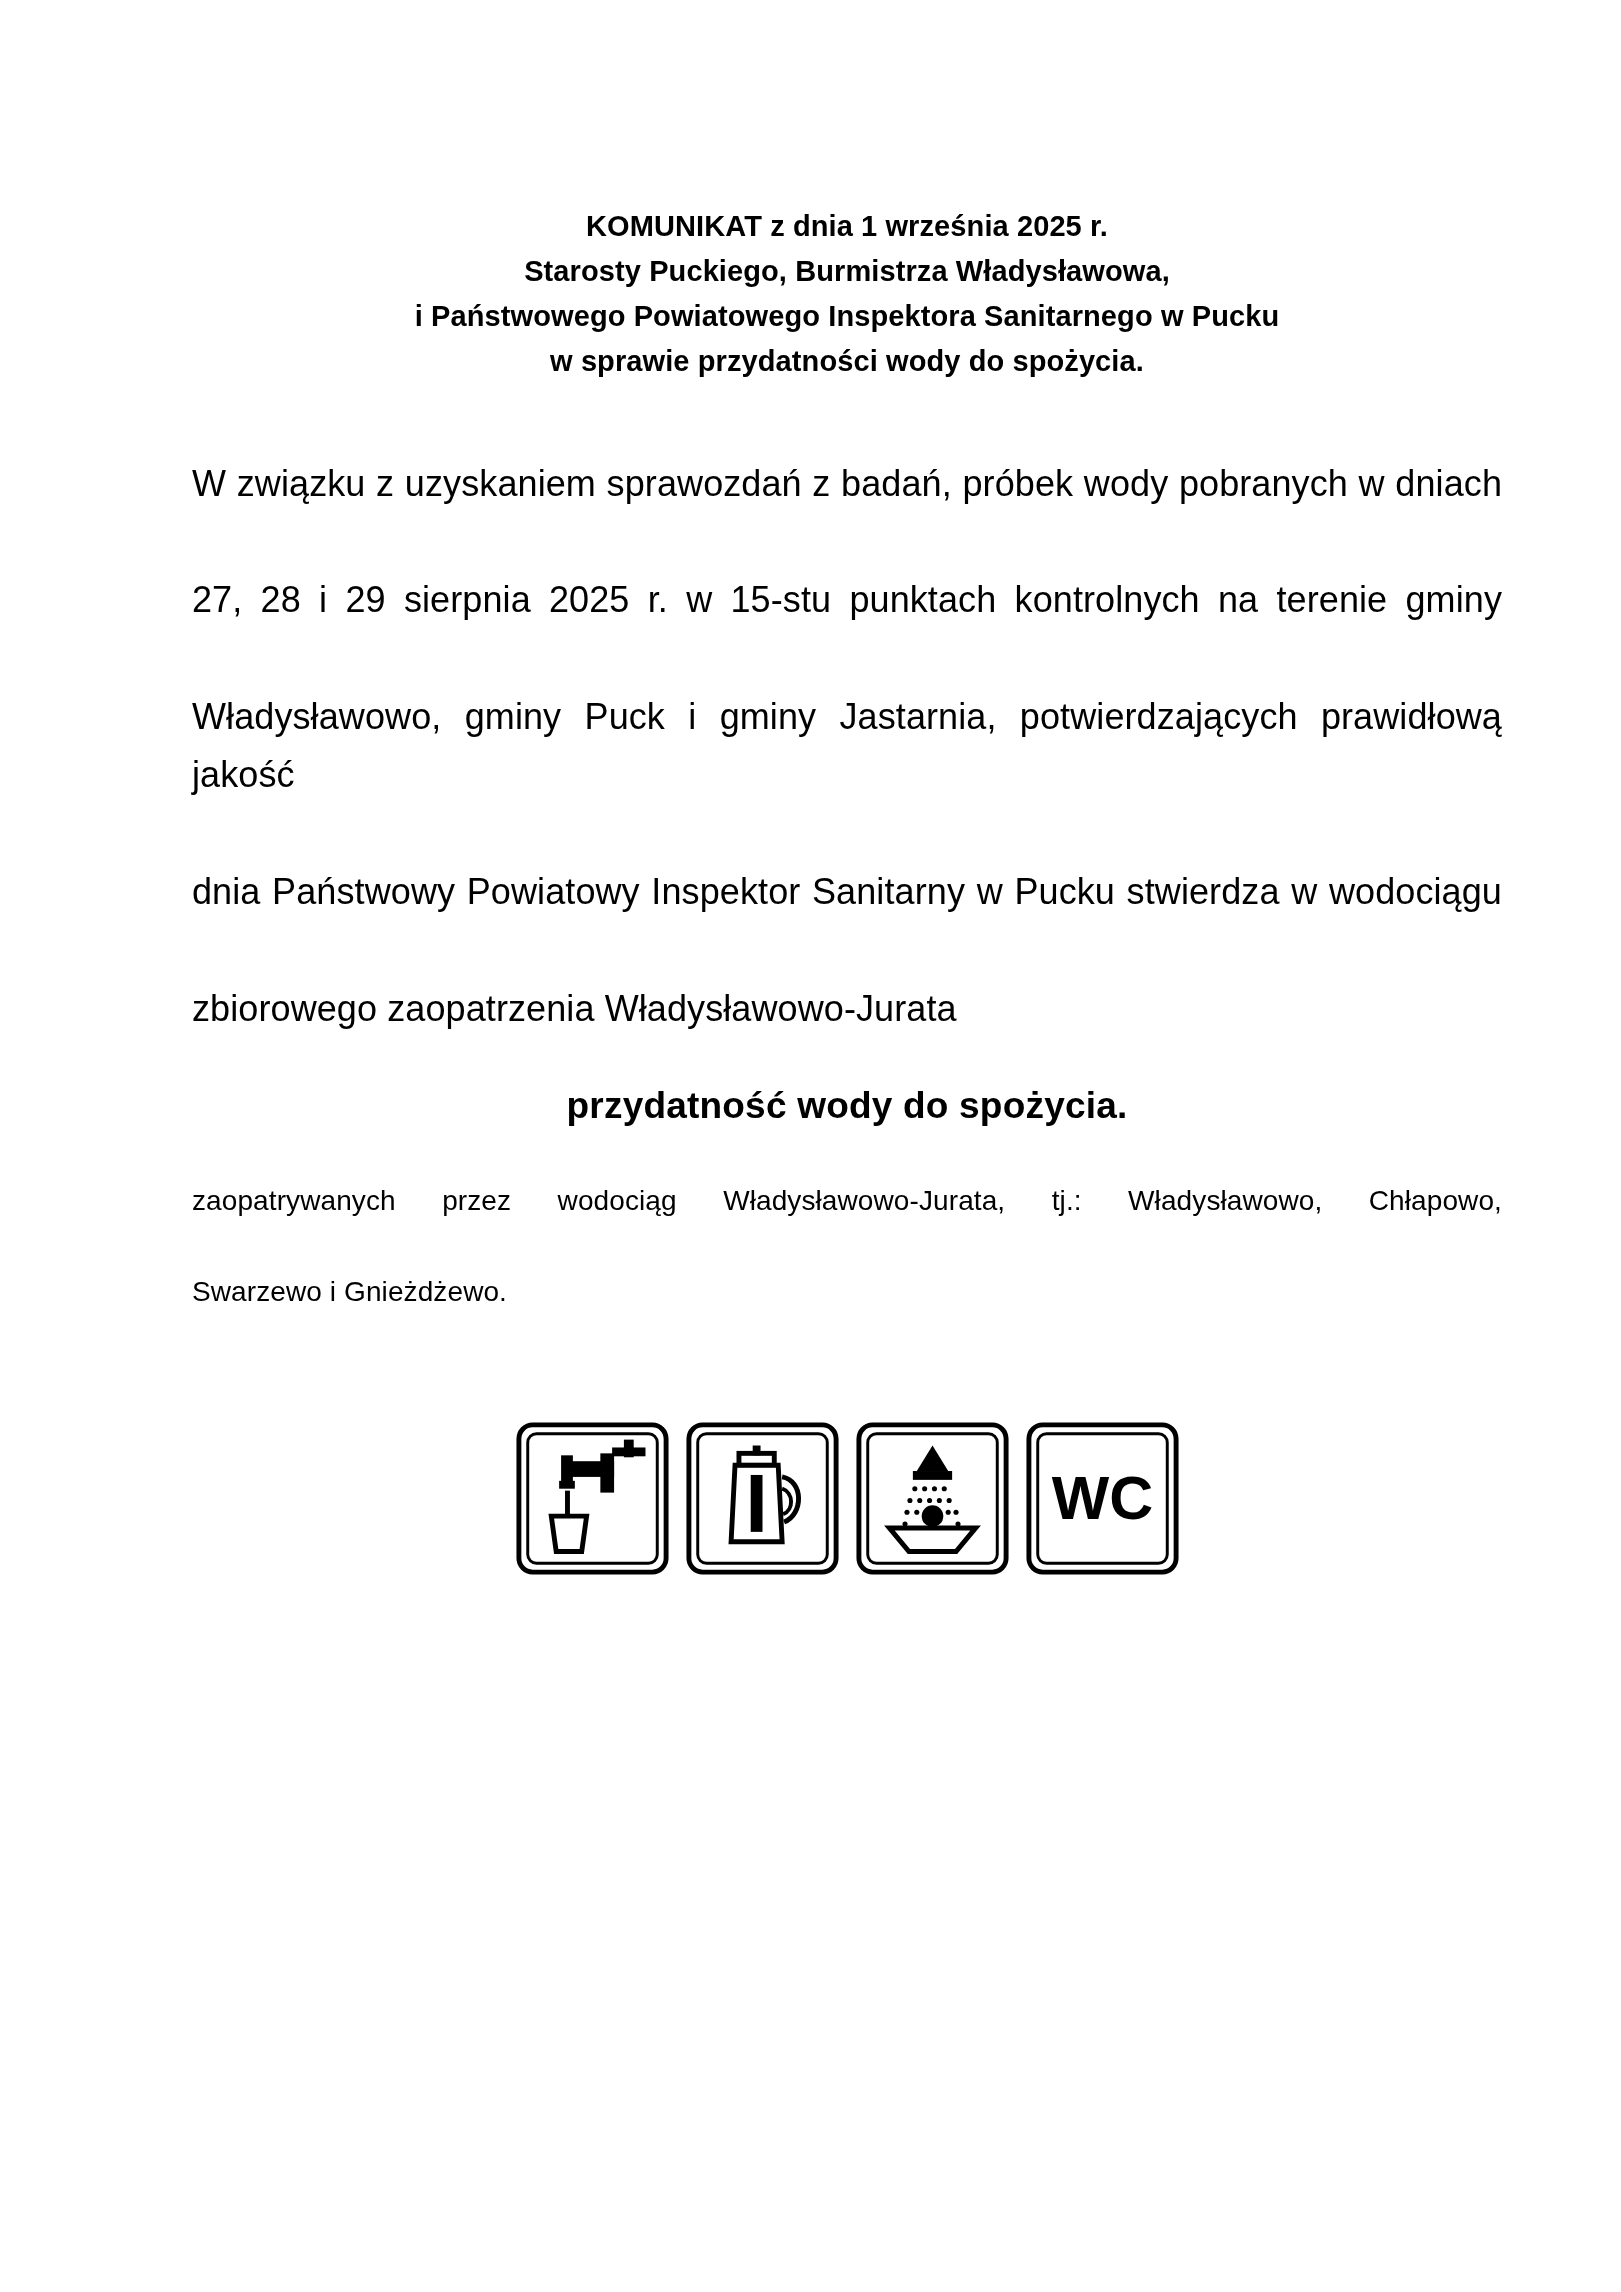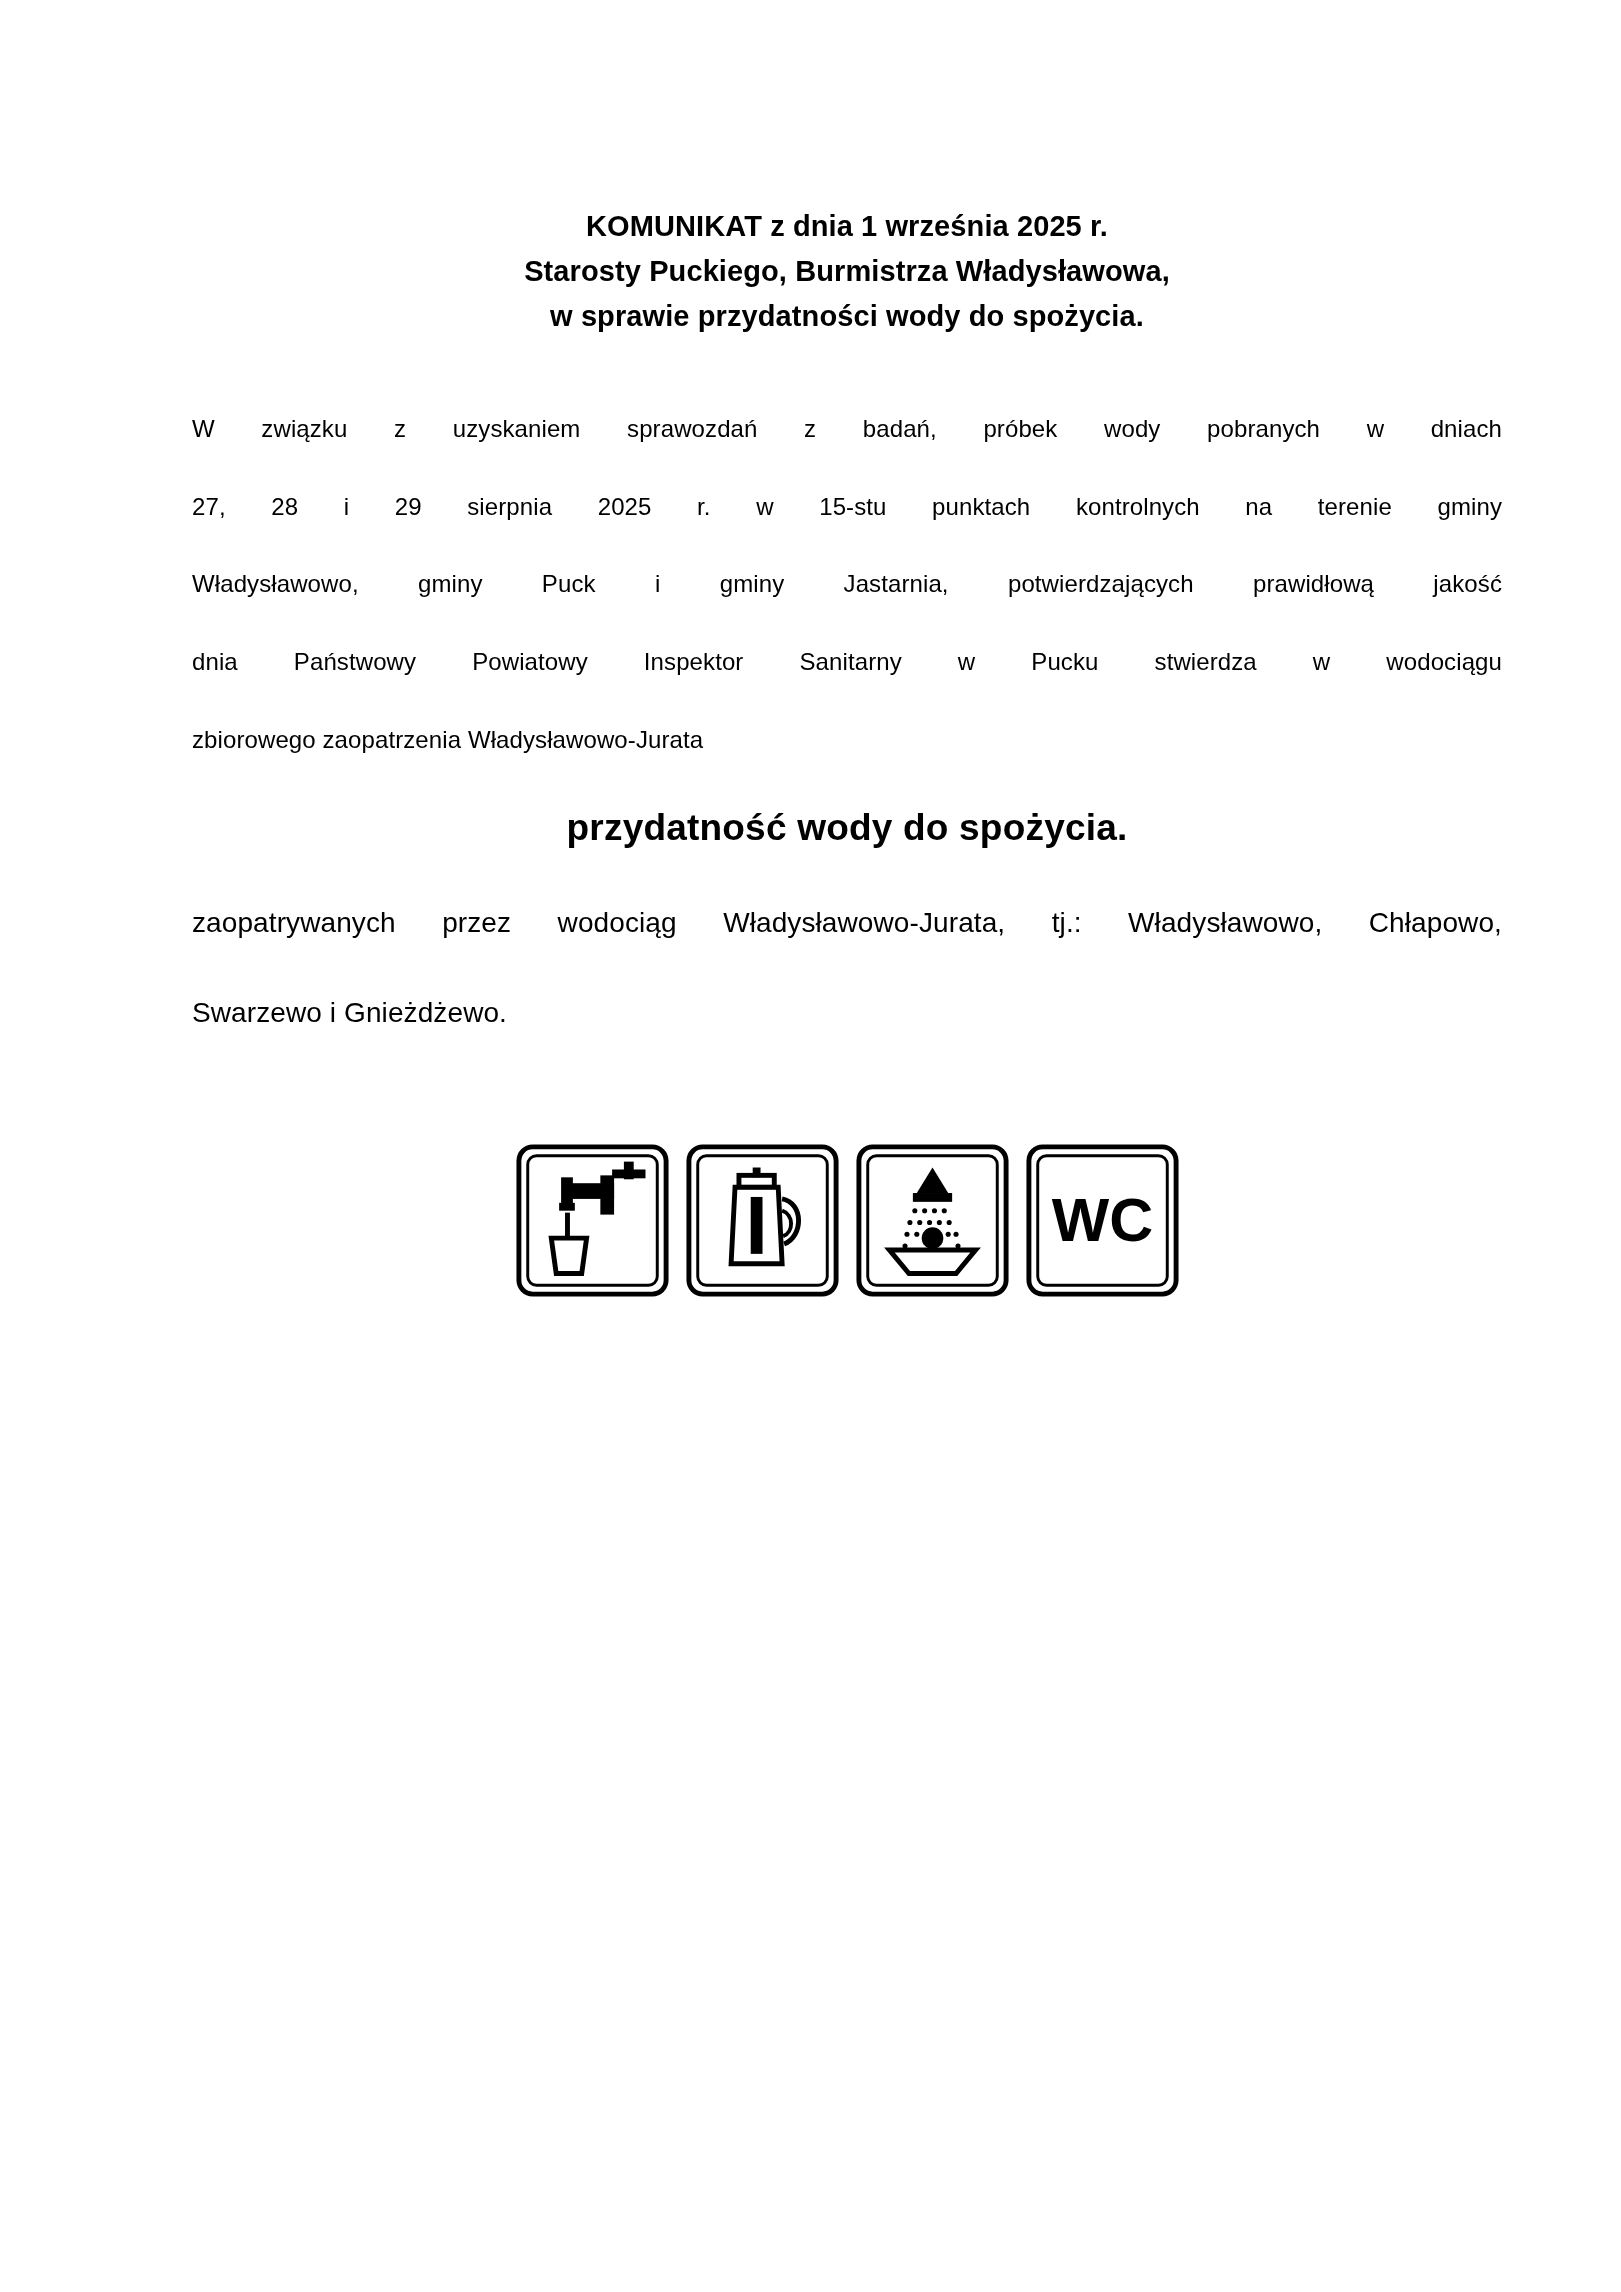--- a/index.html
+++ b/index.html
@@ -27,21 +27,21 @@
     font-weight: bold;
     font-size: 29px;
     line-height: 1.55;
     letter-spacing: 0.1px;
   }
   .title-block .tline {
     display: block;
   }
   .body-para {
     margin-top: 71px;
-    font-size: 24px;
+    font-size: 36px;
     line-height: 1.62;
     text-align: justify;
     text-justify: inter-word;
     letter-spacing: 0.1px;
   }
   .highlight {
     margin-top: 47px;
     text-align: center;
     font-weight: bold;
     font-size: 37px;
@@ -83,20 +83,21 @@
   }
 </style>
 </head>
 <body>
 
 <div class="page">
 
   <div class="title-block">
     <span class="tline">KOMUNIKAT z dnia 1 września 2025 r.</span>
     <span class="tline">Starosty Puckiego, Burmistrza Władysławowa,</span>
+    <span class="tline">i Państwowego Powiatowego Inspektora Sanitarnego w Pucku</span>
     <span class="tline">w sprawie przydatności wody do spożycia.</span>
   </div>
 
   <div class="body-para">
     <span class="jline">W związku z uzyskaniem sprawozdań z badań,  próbek wody pobranych w dniach</span>
     <span class="jline">27, 28 i 29 sierpnia 2025 r. w 15-stu punktach kontrolnych na terenie gminy</span>
     <span class="jline">Władysławowo, gminy Puck i gminy Jastarnia, potwierdzających prawidłową jakość</span>
     <span class="jline">dnia Państwowy Powiatowy Inspektor Sanitarny w Pucku stwierdza w wodociągu</span>
     <span class="jline nojust">zbiorowego zaopatrzenia Władysławowo-Jurata</span>
   </div>

